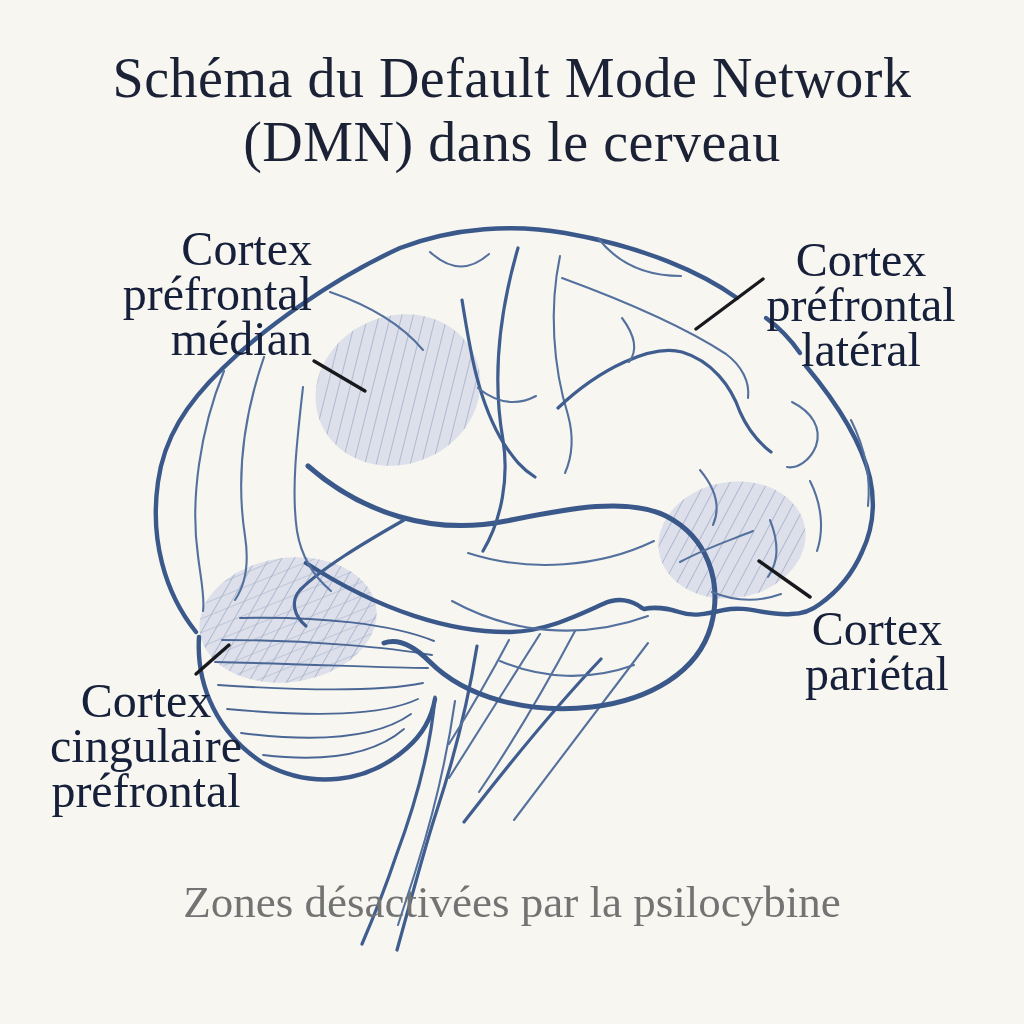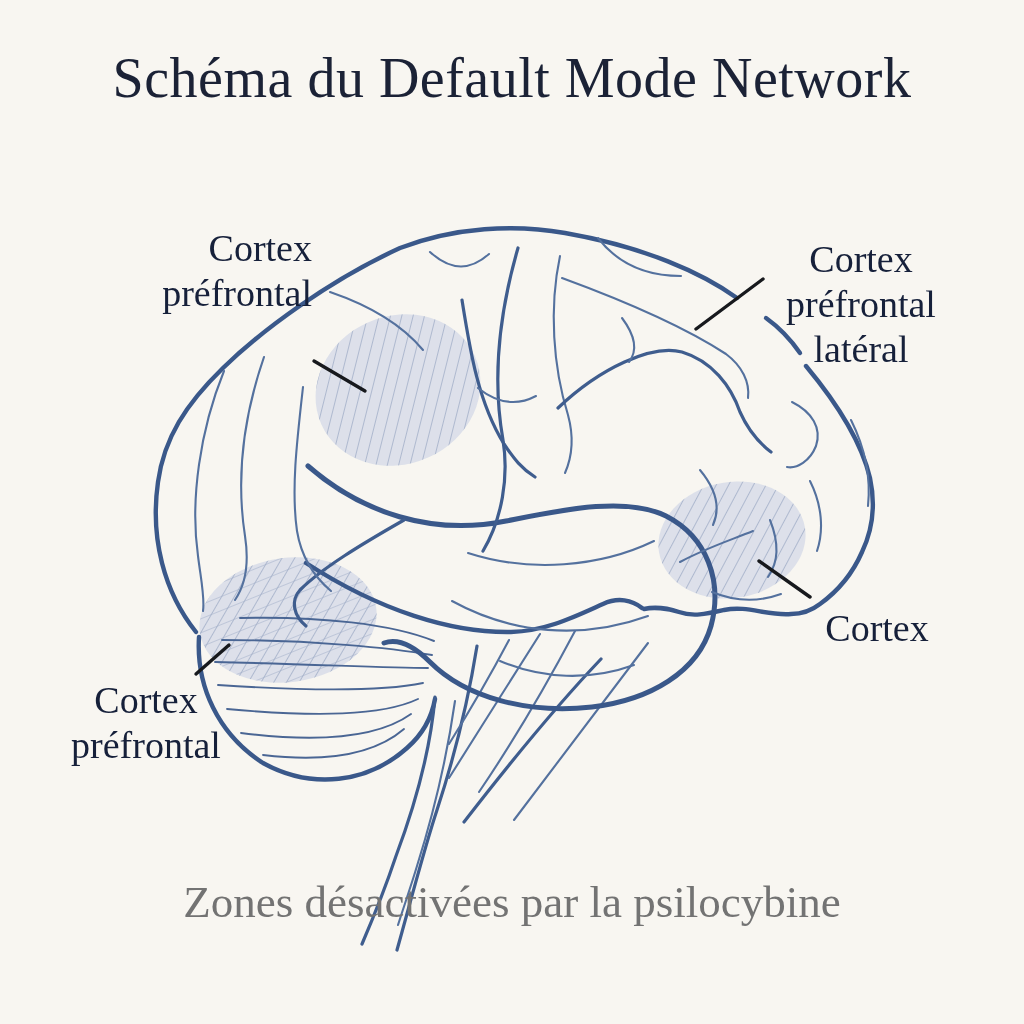--- a/index.html
+++ b/index.html
@@ -17,21 +17,21 @@
   .title{
     position:absolute;top:46px;left:0;width:1024px;
     text-align:center;font-size:56px;line-height:64px;
     color:#1b2236;letter-spacing:0.5px;
   }
   .caption{
     position:absolute;top:876px;left:0;width:1024px;
     text-align:center;font-size:45px;color:#737373;
   }
   .label{
-    position:absolute;font-size:38px;line-height:45px;color:#16203a;
+    position:absolute;font-size:48px;line-height:45px;color:#16203a;
   }
   .lbl-line{display:block;}
   .label-median{left:62px;top:226px;width:250px;text-align:right;}
   .label-lateral{left:766px;top:237px;width:190px;text-align:center;}
   .label-parietal{left:787px;top:606px;width:180px;text-align:center;}
   .label-cingulate{left:36px;top:678px;width:220px;text-align:center;}
 
   
   .o  {stroke:#3a588a;stroke-width:4.4;fill:none;stroke-linecap:round;}
   .o2 {stroke:#3a588a;stroke-width:5;fill:none;stroke-linecap:round;}
@@ -133,37 +133,41 @@
     <g>
       <line class="ldr" x1="314" y1="361" x2="365" y2="391"></line>
       <line class="ldr" x1="696" y1="329" x2="763" y2="279"></line>
       <line class="ldr" x1="759" y1="561" x2="810" y2="597"></line>
       <line class="ldr" x1="196" y1="674" x2="229" y2="645"></line>
     </g>
   </svg>
 
   <div class="title">
     <span class="lbl-line">Schéma du Default Mode Network</span>
+    <span class="lbl-line">(DMN) dans le cerveau</span>
   </div>
 
   <div class="label label-median">
     <span class="lbl-line">Cortex</span>
     <span class="lbl-line">préfrontal</span>
+    <span class="lbl-line">médian</span>
   </div>
 
   <div class="label label-lateral">
     <span class="lbl-line">Cortex</span>
     <span class="lbl-line">préfrontal</span>
     <span class="lbl-line">latéral</span>
   </div>
 
   <div class="label label-parietal">
     <span class="lbl-line">Cortex</span>
+    <span class="lbl-line">pariétal</span>
   </div>
 
   <div class="label label-cingulate">
     <span class="lbl-line">Cortex</span>
+    <span class="lbl-line">cingulaire</span>
     <span class="lbl-line">préfrontal</span>
   </div>
 
   <div class="caption">Zones désactivées par la psilocybine</div>
 
 </div>
 
 </body></html>

